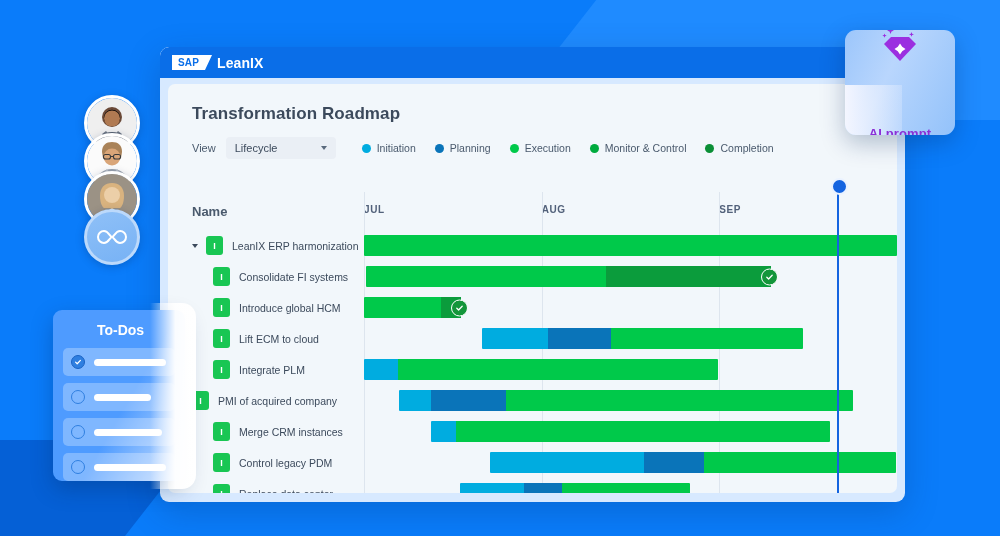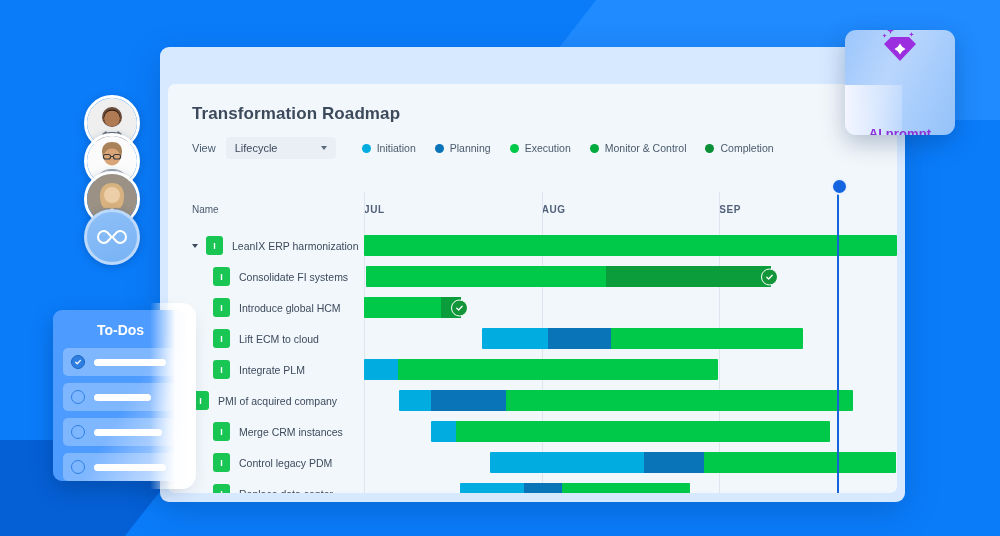--- a/index.html
+++ b/index.html
@@ -80,21 +80,21 @@
   .legend-item{display:flex;align-items:center;gap:6px;}
   .legend-dot{width:9px;height:9px;border-radius:50%;}
   .legend-text{font-size:10.5px;color:#4a5a6d;white-space:nowrap;}
 
   
   .gantt{position:absolute;left:0;right:0;top:108px;bottom:0;}
   .col-head{
     position:absolute;left:0;right:0;top:0;height:38px;
   }
   .name-head{
-    position:absolute;left:24px;top:12px;font-size:10px;color:#4a5a6d;font-weight:normal;text-align:right;
+    position:absolute;left:24px;top:12px;font-size:13px;color:#4a5a6d;font-weight:bold;text-align:right;
   }
   .month-head{
     position:absolute;top:12px;font-size:10px;color:#52617a;font-weight:bold;
     letter-spacing:.6px;text-align:left;
   }
   .grid-line{
     position:absolute;top:0;bottom:10px;width:1px;background:#dde5ee;
   }
   .rows{position:absolute;left:0;right:0;top:38px;bottom:0;}
   .row{position:absolute;left:0;right:0;height:31px;}
@@ -198,20 +198,26 @@
   }
 </style>
 </head>
 <body>
 
 <div class="bg-diag-light"></div>
 <div class="bg-diag-dark"></div>
 
 <div class="app-window">
 
+  <div class="title-bar">
+    <div class="sap-logo">
+      <div class="sap-mark">SAP</div>
+    </div>
+    <div class="brand-name">LeanIX</div>
+  </div>
 
   <div class="app-body">
 
     <div class="page-title">Transformation Roadmap</div>
 
     <div class="toolbar">
       <div class="view-label">View</div>
       <div class="view-select">
         <span>Lifecycle</span>
         <i class="chev"></i>

